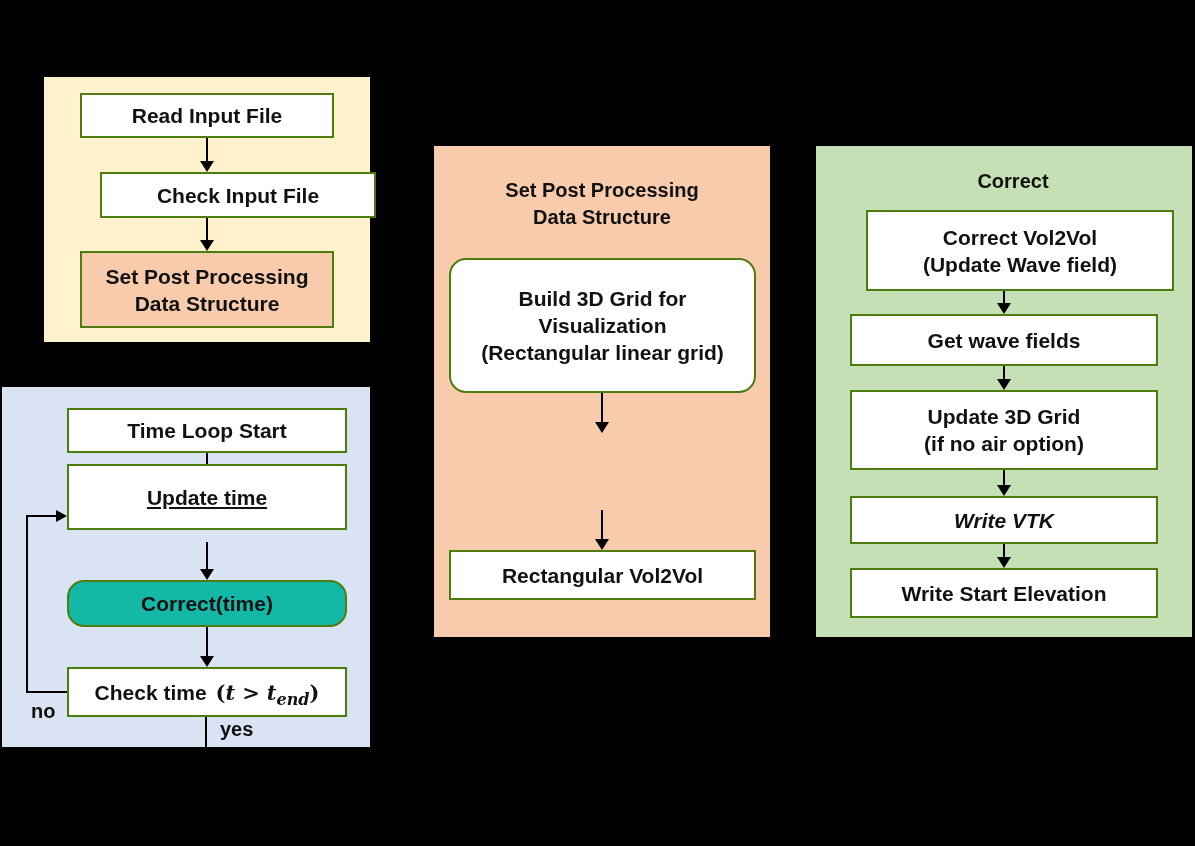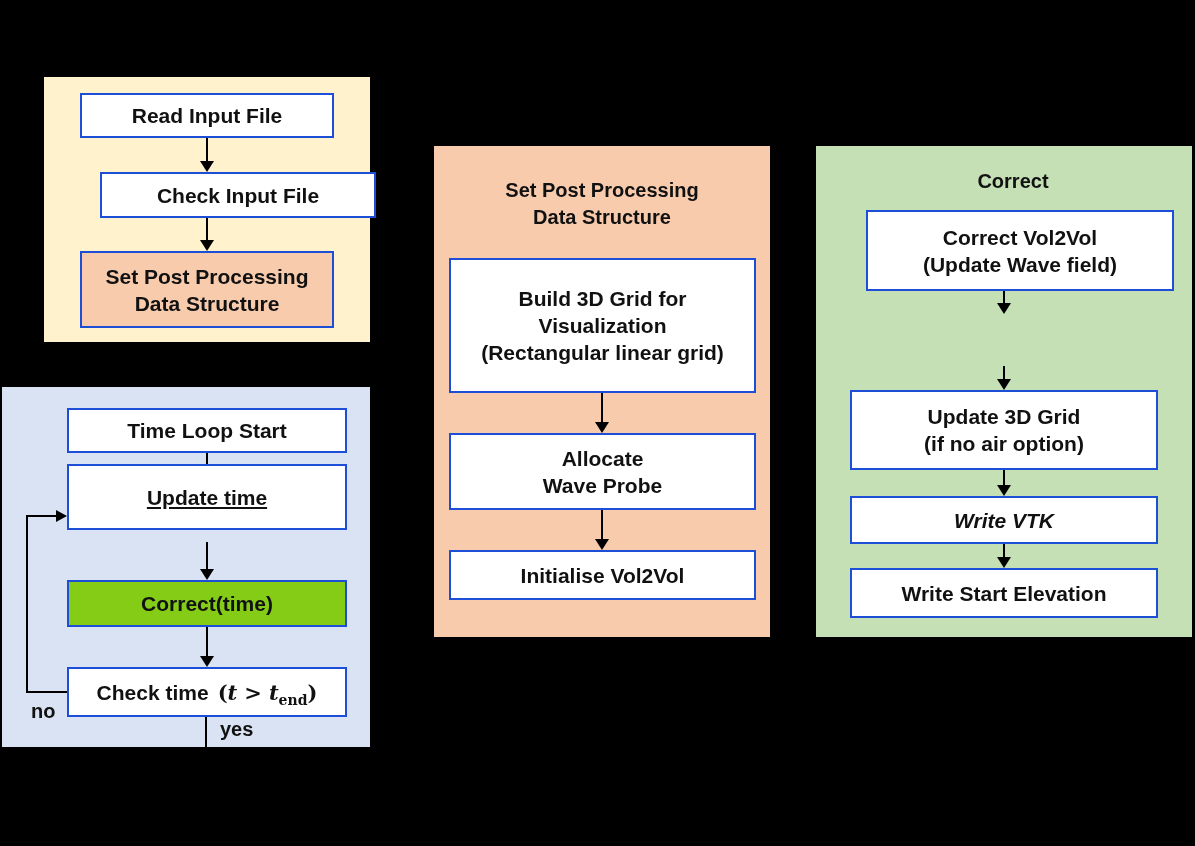--- a/index.html
+++ b/index.html
@@ -6,26 +6,26 @@
   #stage{
     position:relative;width:1195px;height:846px;background:#000;overflow:hidden;
     font-family:"Liberation Sans","DejaVu Sans",sans-serif;color:#111;
   }
   .panel{position:absolute;box-sizing:border-box;}
   .panel-yellow{background:#FFF2CC;}
   .panel-blue{background:#DAE3F3;}
   .panel-orange{background:#F8CBAD;}
   .panel-green{background:#C5E0B4;}
   .box{
-    position:absolute;box-sizing:border-box;background:#fff;border:2px solid #1d4ed8;
+    position:absolute;box-sizing:border-box;background:#fff;border:2px solid #4d7c0f;
     display:flex;align-items:center;justify-content:center;text-align:center;
     font-weight:bold;font-size:21px;line-height:27px;white-space:pre-line;
   }
   .box-orange{background:#F8CBAD;}
-  .box-green{background:#84cc16;}
+  .box-green{background:#14b8a6;border-radius:17px;}
   .panel-title{
     position:absolute;text-align:center;font-weight:bold;font-size:20px;line-height:27px;
     white-space:pre-line;color:#111;
   }
   .arrow-down{position:absolute;width:14px;}
   .arrow-down::before{
     content:"";position:absolute;left:6px;top:0;bottom:9px;width:2px;background:#000;
   }
   .arrow-down::after{
     content:"";position:absolute;left:0;bottom:0;width:0;height:0;
@@ -33,21 +33,21 @@
   }
   .line{position:absolute;background:#000;}
   .arrow-right-head{
     position:absolute;width:0;height:0;
     border-top:6px solid transparent;border-bottom:6px solid transparent;border-left:11px solid #000;
   }
   .flow-label{position:absolute;font-weight:bold;font-size:20px;color:#111;}
   .math{font-family:"DejaVu Serif","Liberation Serif",serif;font-weight:bold;}
   .math .mvar{font-style:italic;}
   .math .mop{font-style:normal;margin:0 7px;}
-  .math sub{font-size:14px;line-height:0;}
+  .math sub{font-style:italic;font-size:16px;line-height:0;}
   .ct-prefix{margin-right:9px;text-align:right;}
 </style>
 </head>
 <body>
 
 <div id="stage">
 
   <div class="panel panel-yellow" style="left:44px;top:77px;width:326px;height:265px;"></div>
 
   <div class="box" style="left:80px;top:93px;width:254px;height:45px;">
@@ -89,44 +89,43 @@
   <div class="flow-label" style="left:31px;top:700px;">no</div>
 
   <div class="line" style="left:205px;top:717px;width:2px;height:30px;"></div>
   <div class="flow-label" style="left:220px;top:718px;">yes</div>
 
   <div class="panel panel-orange" style="left:434px;top:146px;width:336px;height:491px;"></div>
 
   <div class="panel-title" style="left:434px;top:177px;width:336px;">Set Post Processing
 Data Structure</div>
 
-  <div class="box" style="left:449px;top:258px;width:307px;height:135px;">
+  <div class="box" style="left:449px;top:258px;width:307px;height:135px;border-radius:17px;">
     <span>Build 3D Grid for
 Visualization
 (Rectangular linear grid)</span>
   </div>
   <div class="arrow-down" style="left:595px;top:393px;height:40px;"></div>
-  <div class="box" style="left:449px;top:433px;width:307px;height:77px;">
-    <span>Allocate
-Wave Probe</span>
-  </div>
   <div class="arrow-down" style="left:595px;top:510px;height:40px;"></div>
   <div class="box" style="left:449px;top:550px;width:307px;height:50px;">
-    <span>Initialise Vol2Vol</span>
+    <span>Rectangular Vol2Vol</span>
   </div>
 
   <div class="panel panel-green" style="left:816px;top:146px;width:376px;height:491px;"></div>
 
   <div class="panel-title" style="left:816px;top:168px;width:376px;margin-left:9px;">Correct</div>
 
   <div class="box" style="left:866px;top:210px;width:308px;height:81px;">
     <span>Correct Vol2Vol
 (Update Wave field)</span>
   </div>
   <div class="arrow-down" style="left:997px;top:291px;height:23px;"></div>
+  <div class="box" style="left:850px;top:314px;width:308px;height:52px;">
+    <span>Get wave fields</span>
+  </div>
   <div class="arrow-down" style="left:997px;top:366px;height:24px;"></div>
   <div class="box" style="left:850px;top:390px;width:308px;height:80px;">
     <span>Update 3D Grid
 (if no air option)</span>
   </div>
   <div class="arrow-down" style="left:997px;top:470px;height:26px;"></div>
   <div class="box" style="left:850px;top:496px;width:308px;height:48px;font-style:italic;">
     <span>Write VTK</span>
   </div>
   <div class="arrow-down" style="left:997px;top:544px;height:24px;"></div>

